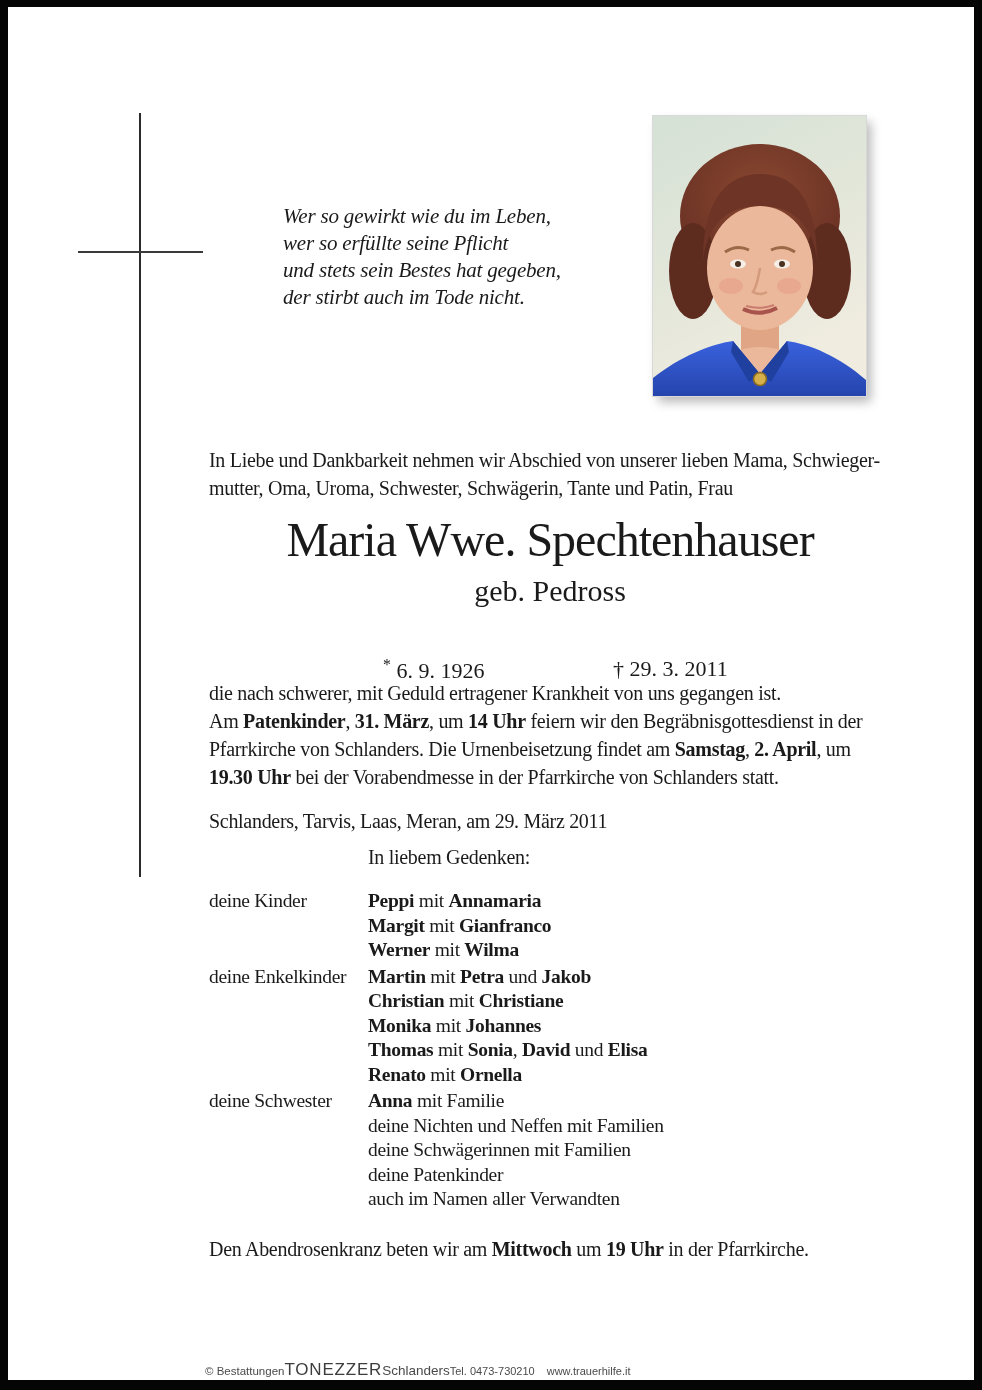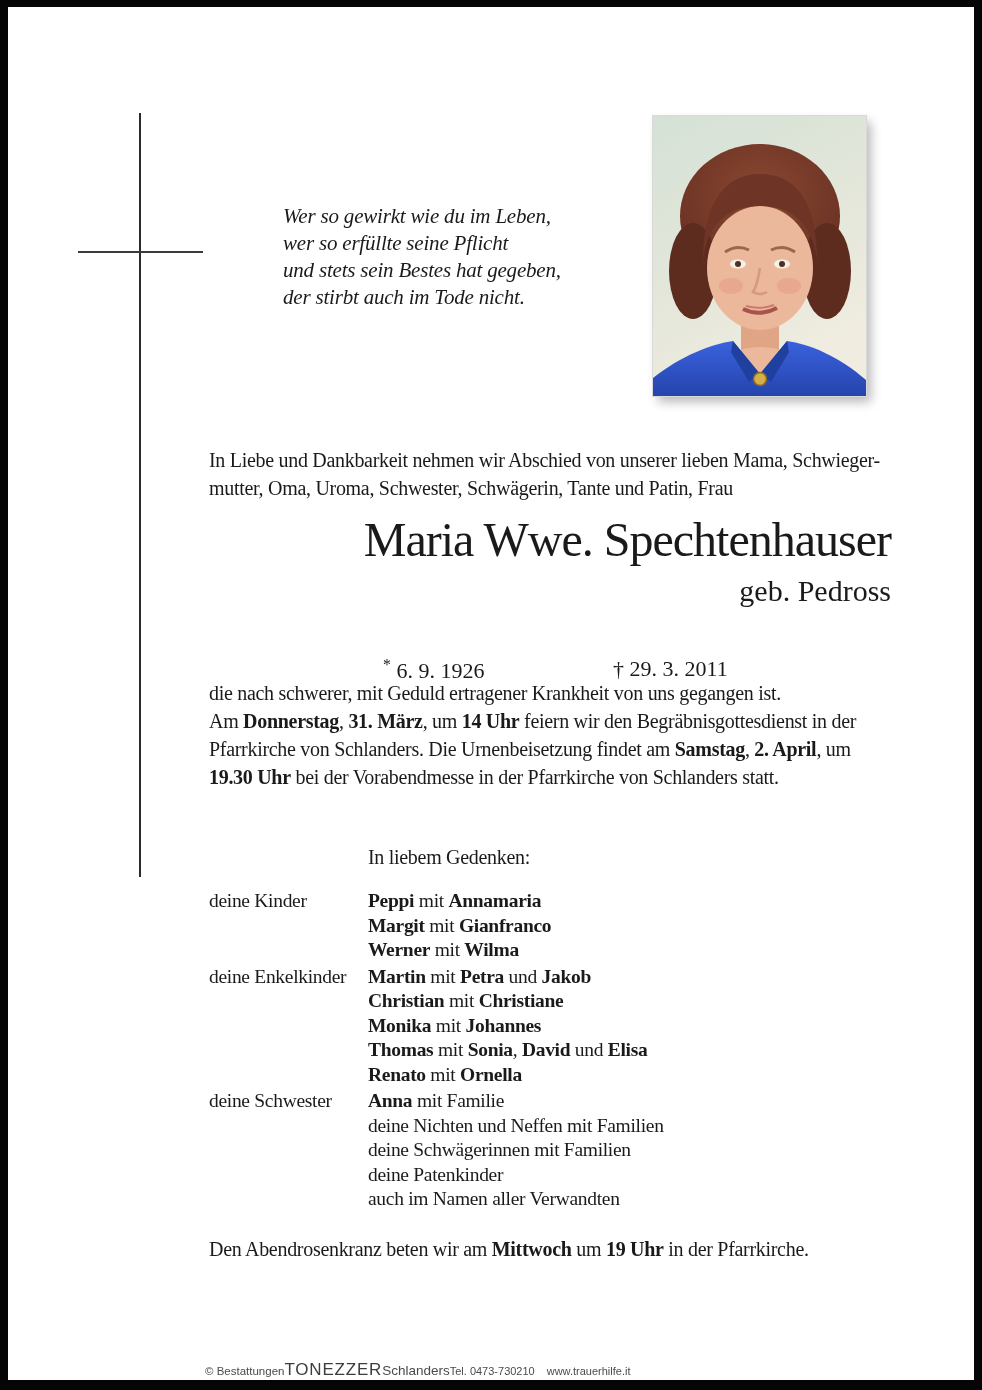--- a/index.html
+++ b/index.html
@@ -24,21 +24,21 @@
   
   .photo{
     left:645px;top:109px;width:213px;height:280px;
     box-shadow:0 0 0 1px #d9d9d9, 5px 6px 10px rgba(0,0,0,0.28);
     background:#fff;
   }
   .photo svg{display:block;}
   
   .serif20{font-size:20px;line-height:28px;letter-spacing:-0.3px;}
   .intro{left:201px;top:439px;width:710px;white-space:nowrap;}
-  .name-wrap{left:201px;top:505px;width:682px;text-align:right;}
+  .name-wrap{left:201px;top:505px;width:682px;text-align:center;}
   .deceased-name{font-size:48px;line-height:56px;letter-spacing:-1px;white-space:nowrap;}
   .maiden{font-size:30px;line-height:38px;margin-top:4px;}
   .dates{left:201px;top:629px;width:682px;height:28px;font-size:22px;margin-top:20px;}
   .birth{position:absolute;left:174px;top:0;}
   .death{position:absolute;left:404px;top:0;}
   .bmark{font-size:0.72em;vertical-align:0.5em;letter-spacing:0;}
   .illness{left:201px;top:672px;width:710px;white-space:nowrap;}
   .service{left:201px;top:700px;width:700px;}
   .service .line{white-space:nowrap;}
   .dateline{left:201px;top:800px;width:700px;white-space:nowrap;}
@@ -144,25 +144,26 @@
   </div>
 
   <div class="abs dates">
     <span class="birth"><span class="bmark">*</span> <span>6. 9. 1926</span></span>
     <span class="death"><span>†</span> <span>29. 3. 2011</span></span>
   </div>
 
   <div class="abs illness serif20">die nach schwerer, mit Geduld ertragener Krankheit von uns gegangen ist.</div>
 
   <div class="abs service serif20">
-    <div class="line"><span>Am </span><b>Donnerstag</b><span>, </span><b>31. März</b><span>, um </span><b>14 Uhr</b><span> feiern wir den Begräbnisgottesdienst in der</span></div>
+    <div class="line"><span>Am </span><b>Patenkinder</b><span>, </span><b>31. März</b><span>, um </span><b>14 Uhr</b><span> feiern wir den Begräbnisgottesdienst in der</span></div>
     <div class="line"><span>Pfarrkirche von Schlanders. Die Urnenbeisetzung findet am </span><b>Samstag</b><span>, </span><b>2. April</b><span>, um</span></div>
     <div class="line"><b>19.30 Uhr</b><span> bei der Vorabendmesse in der Pfarrkirche von Schlanders statt.</span></div>
   </div>
 
+  <div class="abs dateline serif20">Schlanders, Tarvis, Laas, Meran, am 29. März 2011</div>
 
   <div class="abs gedenken">In liebem Gedenken:</div>
 
   <div class="abs list">
 
     <div class="group">
       <div class="label">deine Kinder</div>
       <div class="lines">
         <div><b>Peppi</b><span> mit </span><b>Annamaria</b></div>
         <div><b>Margit</b><span> mit </span><b>Gianfranco</b></div>

